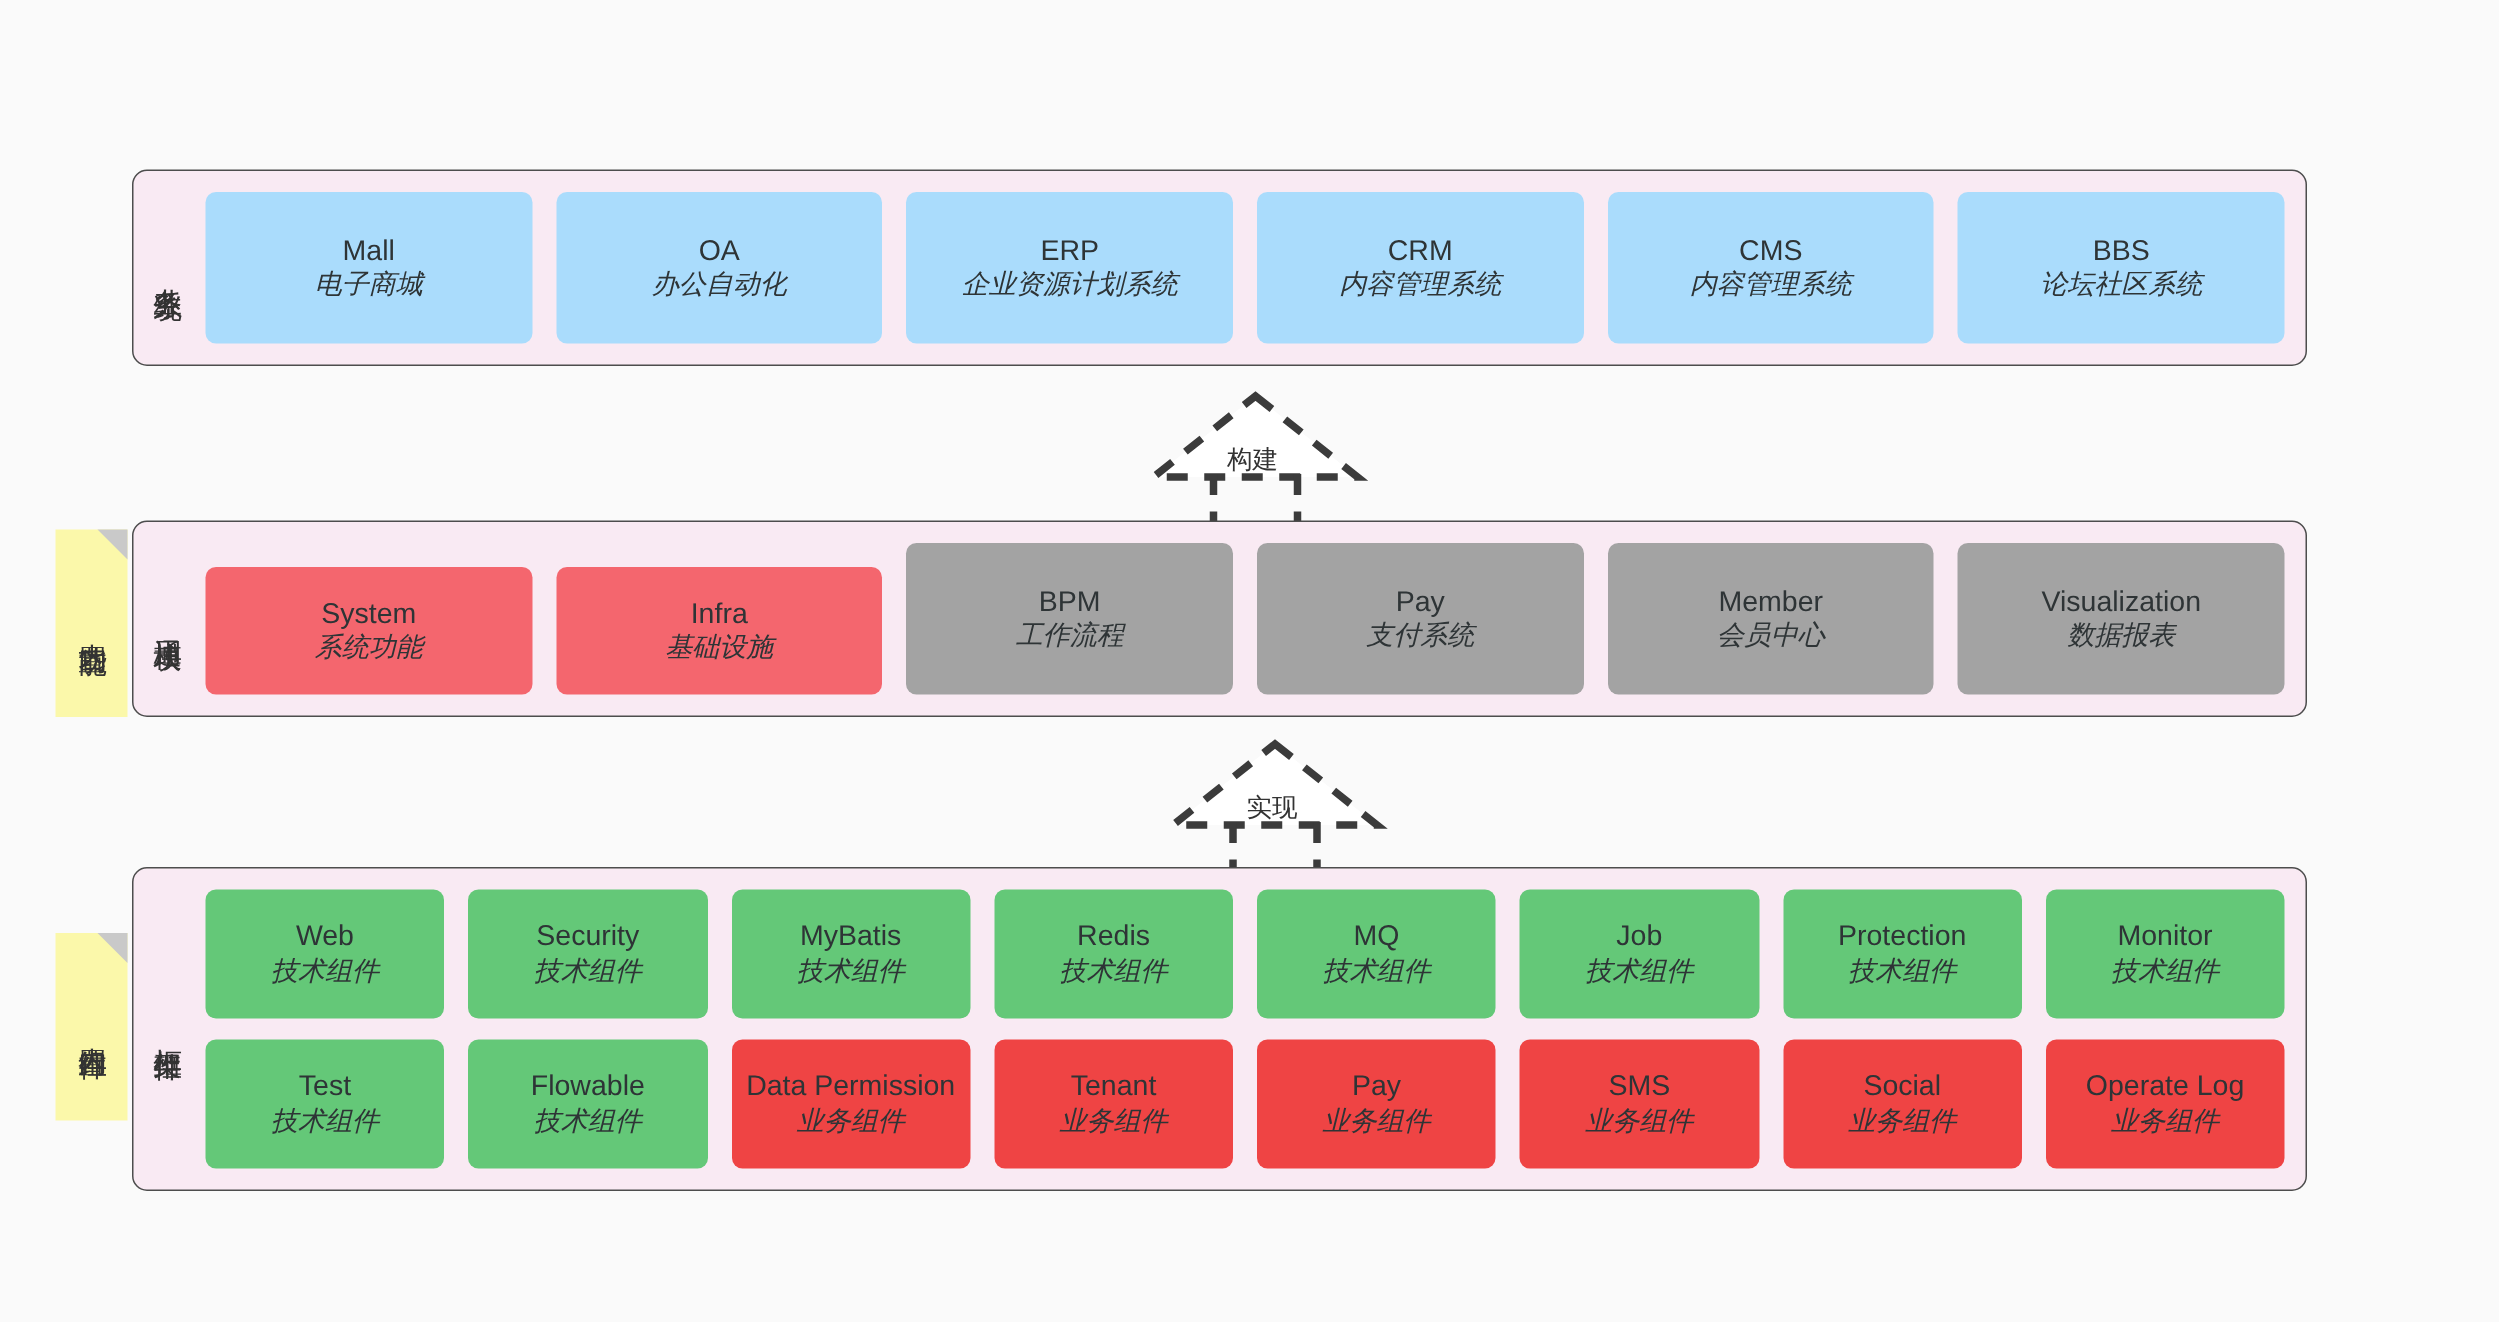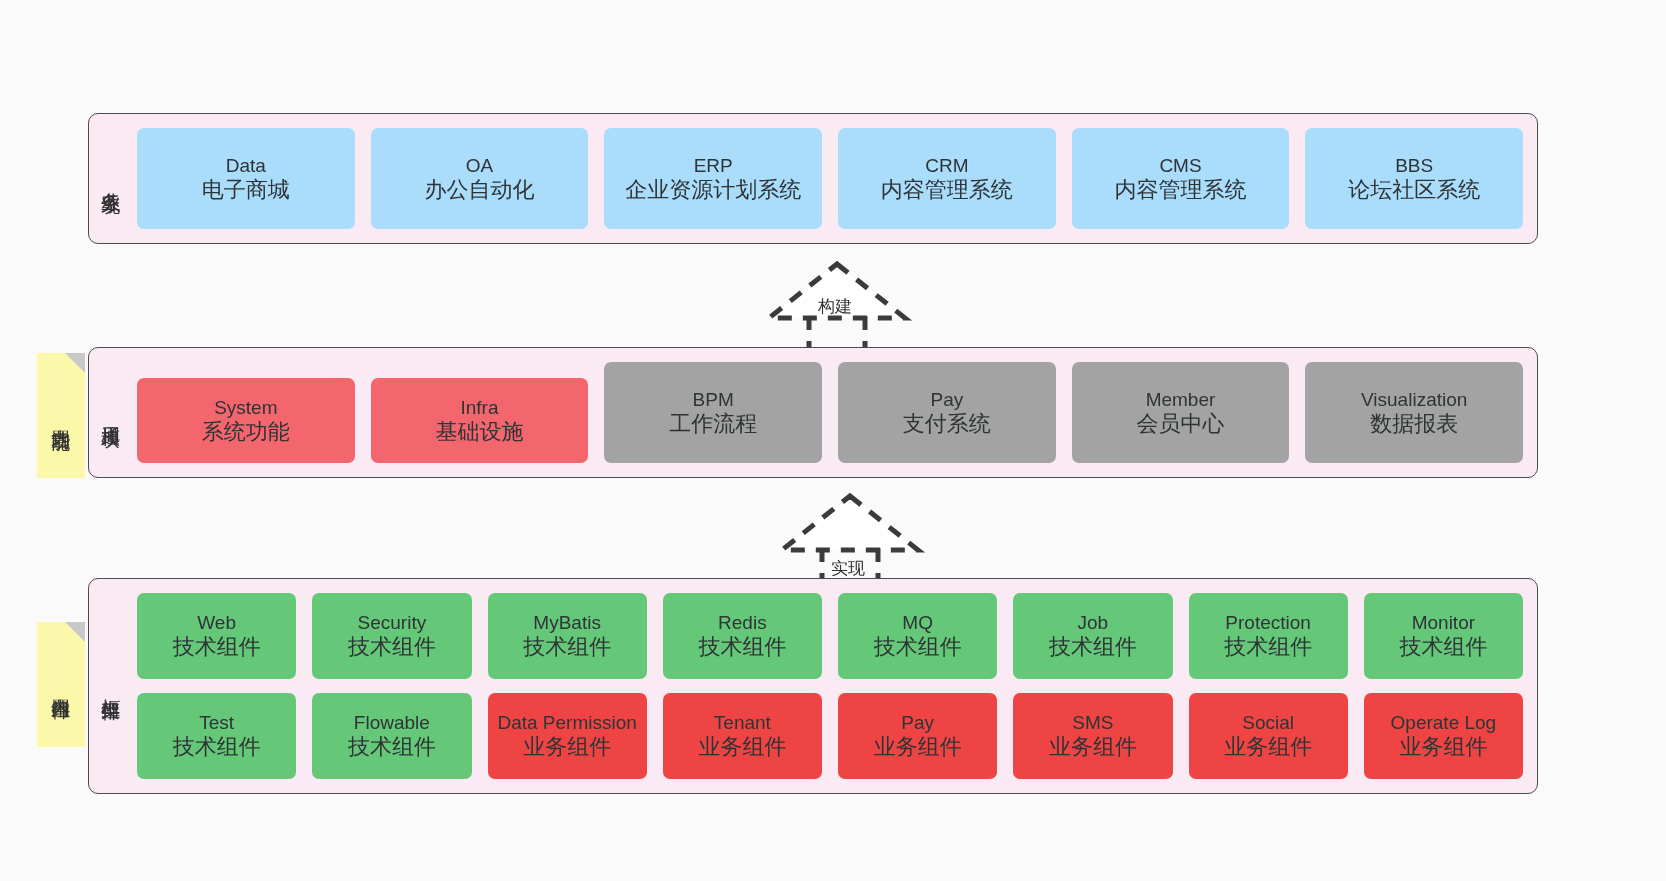--- a/index.html
+++ b/index.html
@@ -75,23 +75,24 @@
     line-height: 1.22;
     overflow: hidden;
   }
   .cell .t-en {
     font-size: 19px;
     color: #2e3436;
     white-space: nowrap;
   }
   .cell .t-en.wrap { white-space: normal; }
   .cell .t-cn {
-    font-size: 22px;
+    font-size: 18px;
     color: #2e3436;
     white-space: nowrap;
+    font-style: italic;
   }
 
   
   .c-blue       { background: #aadcfc; }
   .c-red        { background: #f4666e; margin-top: 16px; }
   .c-pink       { background: #a3a3a3; }
   .c-green      { background: #64c878; }
   .c-lightgreen { background: #ef4444; }
 
   
@@ -137,21 +138,21 @@
 </style>
 </head>
 <body>
 
 <div id="canvas">
 
   <div class="layer" id="layer-business" style="left:88px; top:113px; width:1450px; height:131px;">
     <div class="layer-title">业务系统</div>
     <div class="cells one-row">
       <div class="cell c-blue">
-        <span class="t-en">Data</span>
+        <span class="t-en">Mall</span>
         <span class="t-cn">电子商城</span>
       </div>
       <div class="cell c-blue">
         <span class="t-en">OA</span>
         <span class="t-cn">办公自动化</span>
       </div>
       <div class="cell c-blue">
         <span class="t-en">ERP</span>
         <span class="t-cn">企业资源计划系统</span>
       </div>
@@ -217,21 +218,21 @@
     </div>
   </div>
 
   <div class="connector" id="connector-realize" style="left:770px; top:490px; width:160px; height:94px;">
     <svg width="160" height="94" viewBox="0 0 160 94">
       <path d="M80 6 L148 60 L12 60 Z" fill="#ffffff" stroke="#3b3b3b" stroke-width="5" stroke-dasharray="14,11" stroke-linejoin="miter"></path>
       <path d="M52 58 L52 94" fill="none" stroke="#3b3b3b" stroke-width="5" stroke-dasharray="14,11"></path>
       <path d="M108 58 L108 94" fill="none" stroke="#3b3b3b" stroke-width="5" stroke-dasharray="14,11"></path>
       <path d="M52 92 L108 92" fill="none" stroke="#3b3b3b" stroke-width="5" stroke-dasharray="14,11"></path>
     </svg>
-    <div class="conn-label" style="left:61px; top:37px;margin-top:30px;">实现</div>
+    <div class="conn-label" style="left:61px; top:37px;">实现</div>
   </div>
 
   <div class="note" id="note-builtin-components" style="left:37px; top:622px; width:48px; height:125px;">
     <span class="note-fold"></span>
     <span class="note-text">内置组件</span>
   </div>
 
   <div class="layer" id="layer-framework" style="left:88px; top:578px; width:1450px; height:216px;">
     <div class="layer-title">框架组件</div>
     <div class="cells two-rows">

